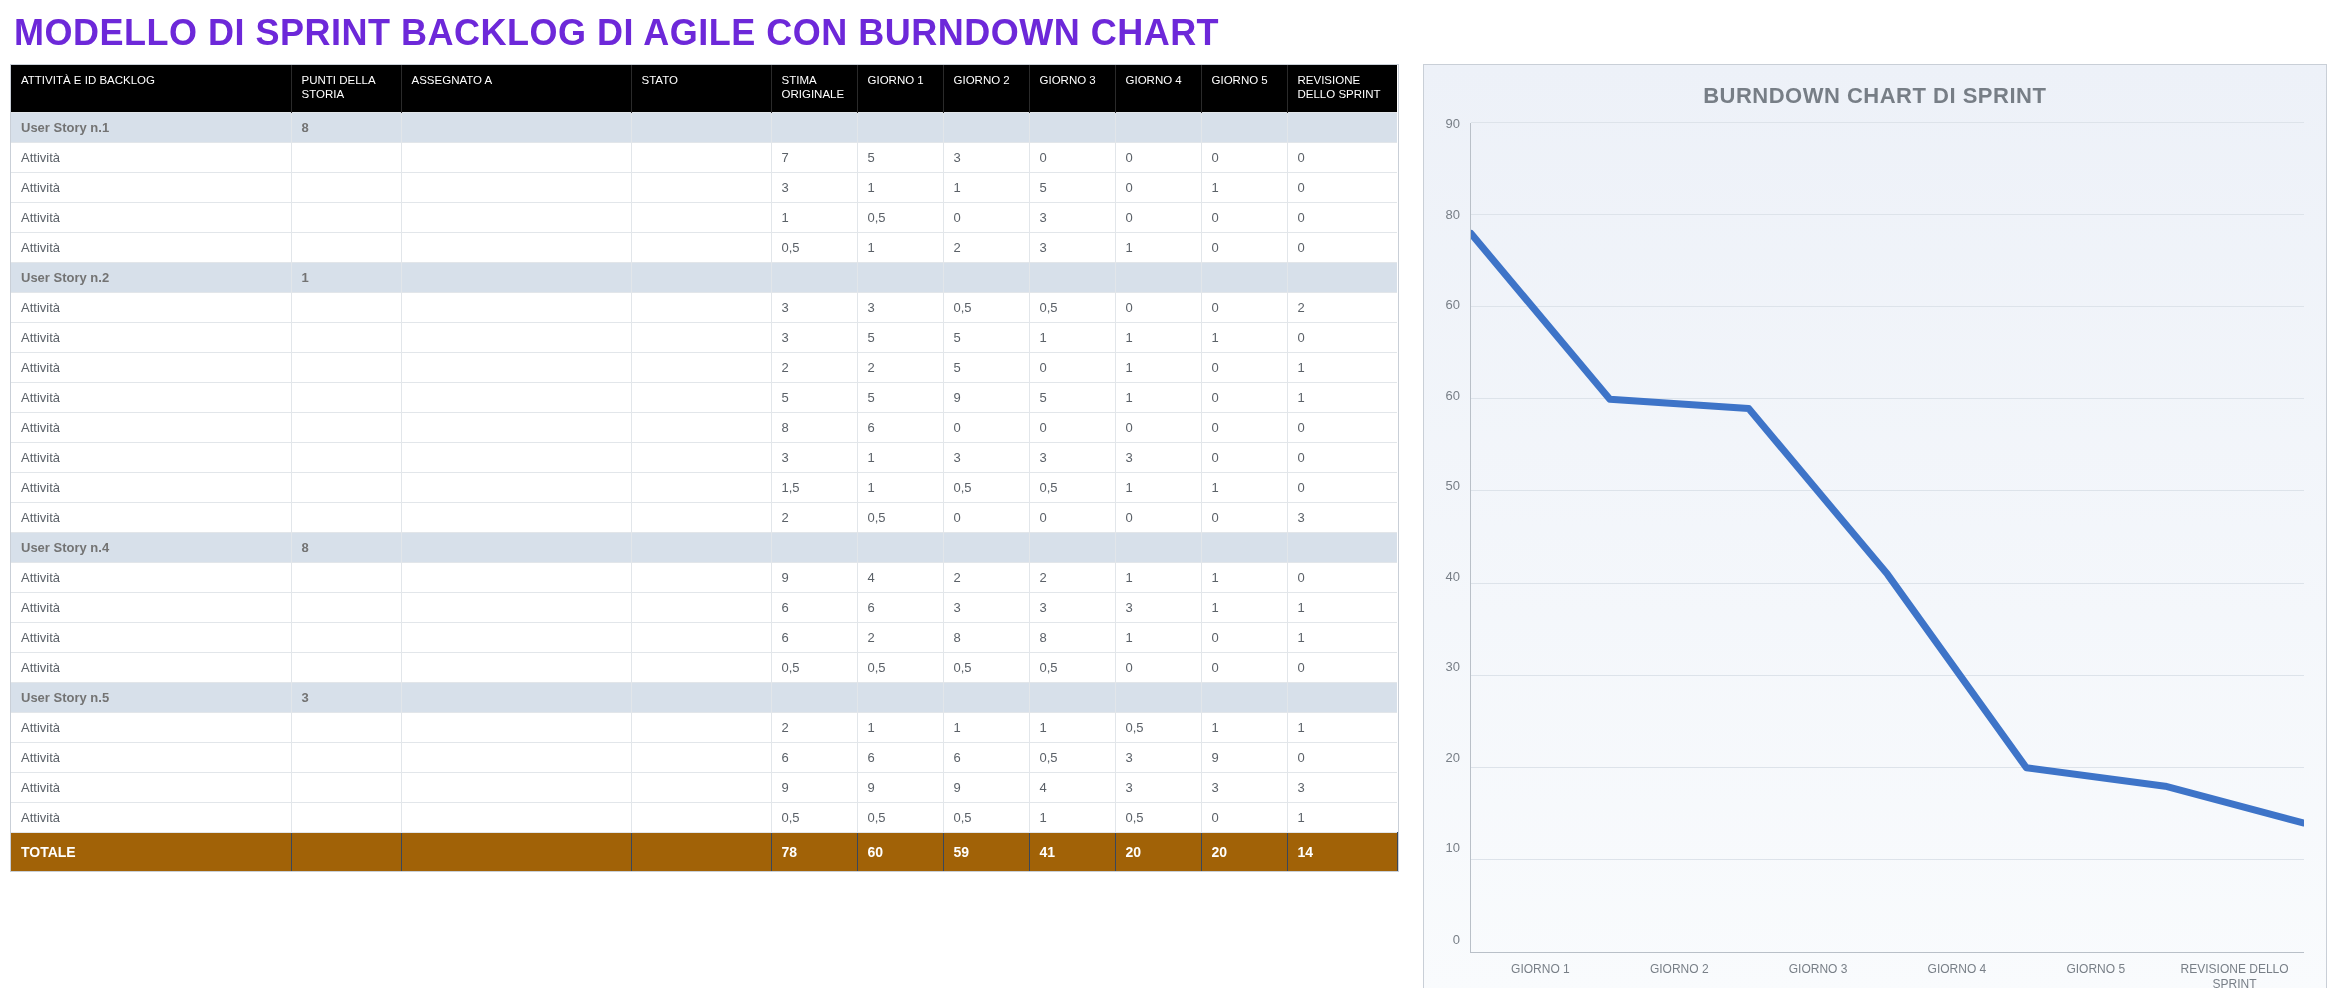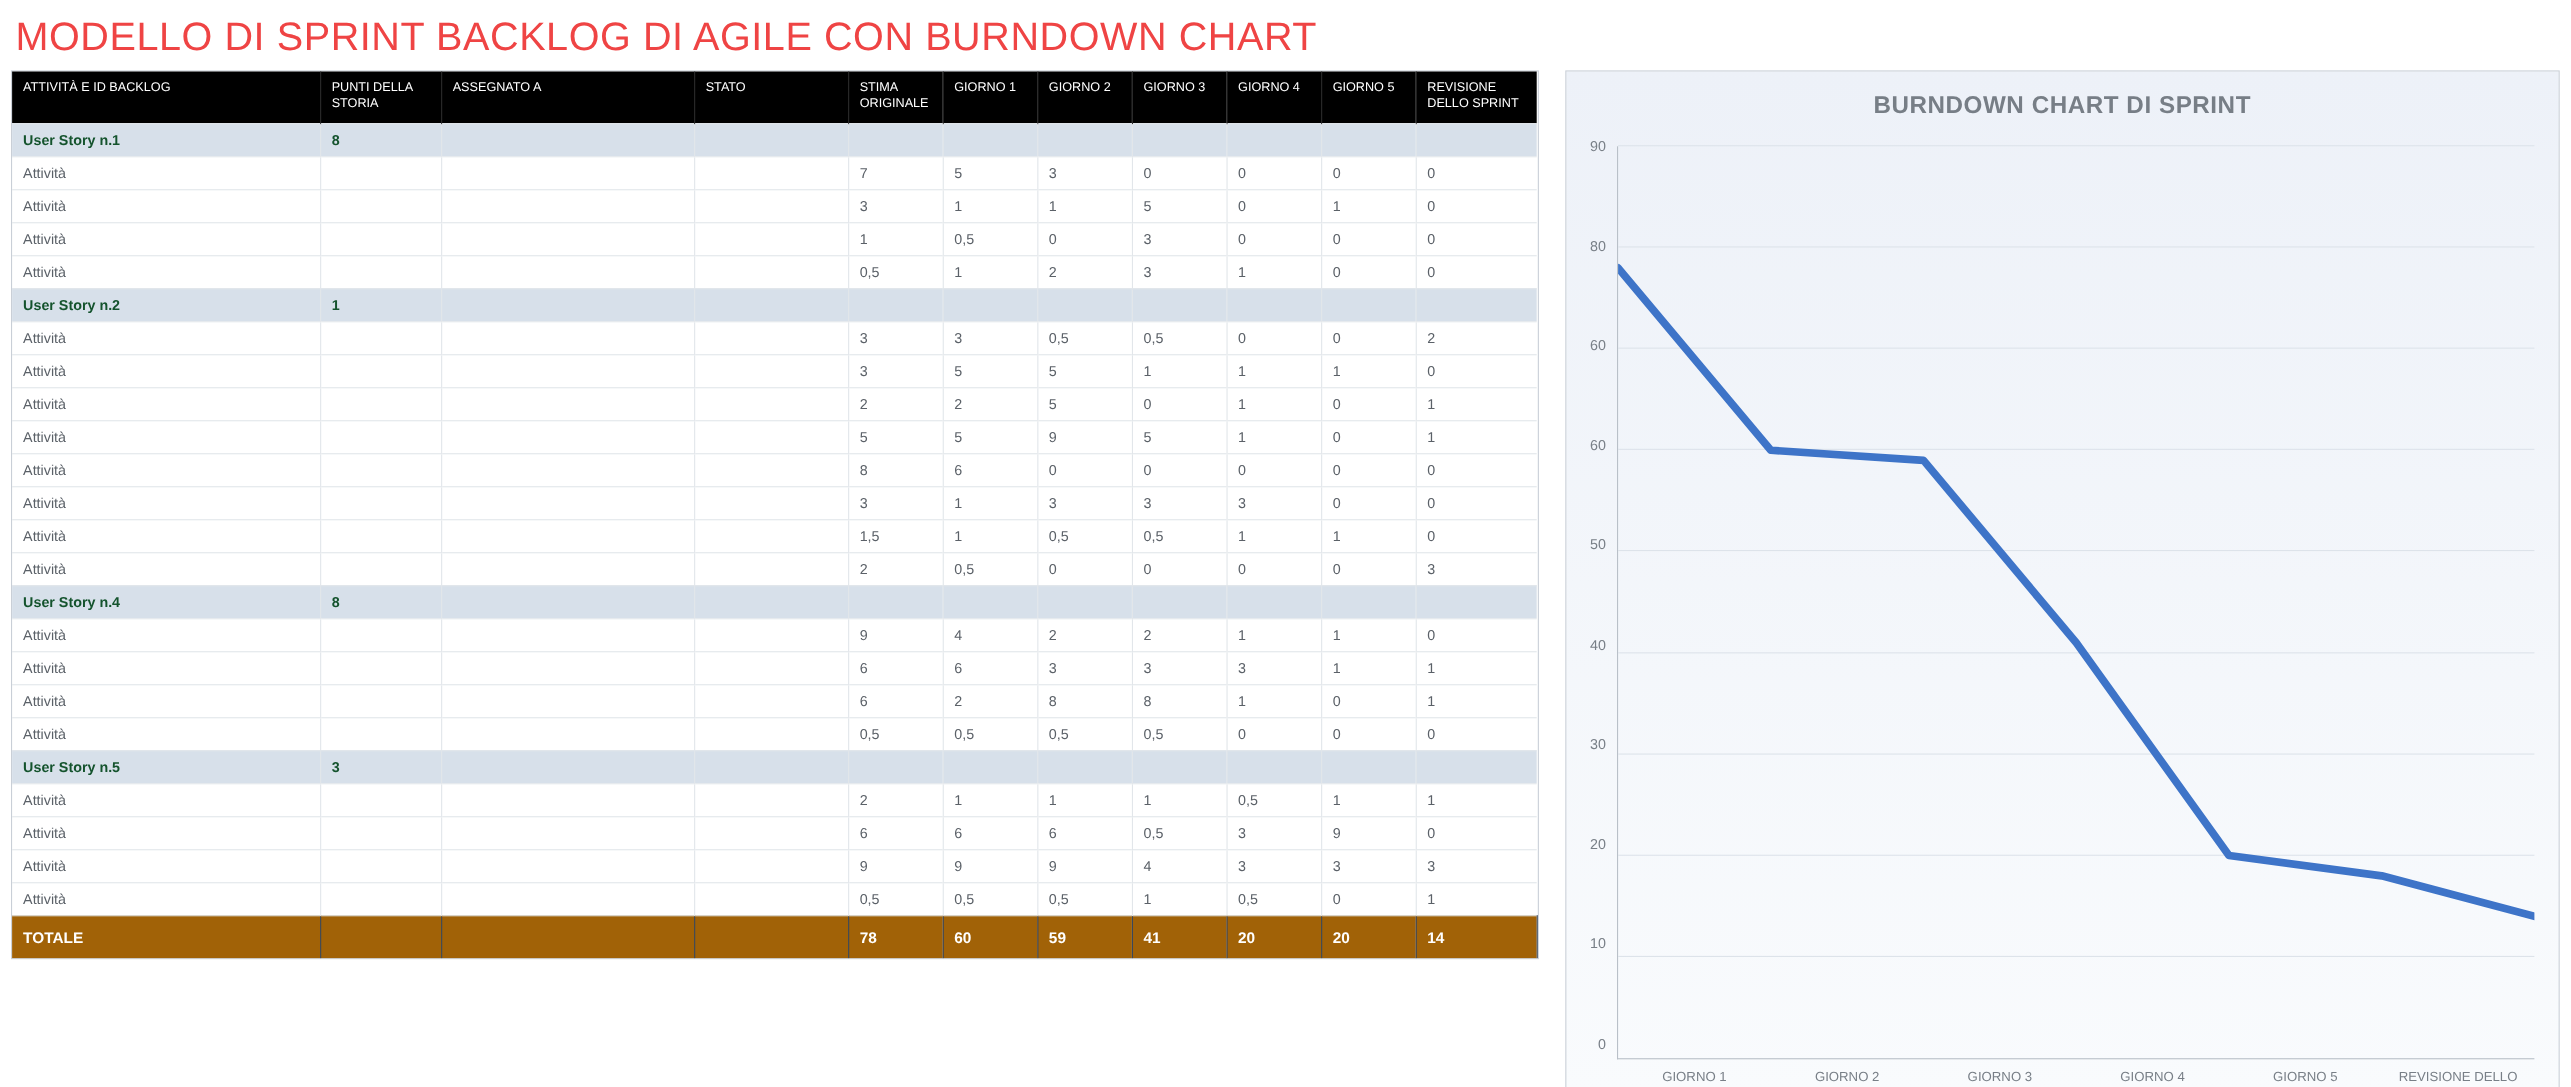--- a/index.html
+++ b/index.html
@@ -4,22 +4,22 @@
 <style>
   * { box-sizing: border-box; margin: 0; padding: 0; }
   body {
     font-family: Arial, Helvetica, sans-serif;
     background: #fff;
     padding: 8px 10px;
     width: 2337px;
   }
   .page-title {
     font-size: 36px;
-    font-weight: 400;
-    color: #ef4444;
+    font-weight: 700;
+    color: #6d28d9;
     letter-spacing: 0.5px;
     margin: 4px 0 10px 4px;
   }
   .layout {
     display: flex;
     gap: 24px;
     align-items: flex-start;
   }
   
   .table-wrap {
@@ -48,21 +48,21 @@
     padding: 7px 10px;
     border-right: 1px solid #e2e6ea;
     border-top: 1px solid #e2e6ea;
     color: #5b6168;
     font-size: 13px;
     white-space: nowrap;
   }
   table.backlog tr.story td {
     background: #d7e0ea;
     font-weight: 700;
-    color: #14532d;
+    color: #737373;
   }
   table.backlog tr.total td {
     background: #a16207;
     color: #fff;
     font-weight: 700;
     font-size: 14px;
     padding: 11px 10px;
     border-right: 1px solid #3a475a;
   }
   
@@ -84,21 +84,21 @@
     padding: 18px 22px 22px 22px;
     height: 930px;
     position: relative;
   }
   .chart-title {
     text-align: center;
     font-size: 22px;
     font-weight: 700;
     color: #777e86;
     letter-spacing: 0.5px;
-    margin-bottom: 24px;
+    margin-bottom: 14px;
   }
   .chart-body {
     position: relative;
     width: 100%;
     height: 830px;
     display: flex;
   }
   .y-ticks {
     display: flex;
     flex-direction: column;

